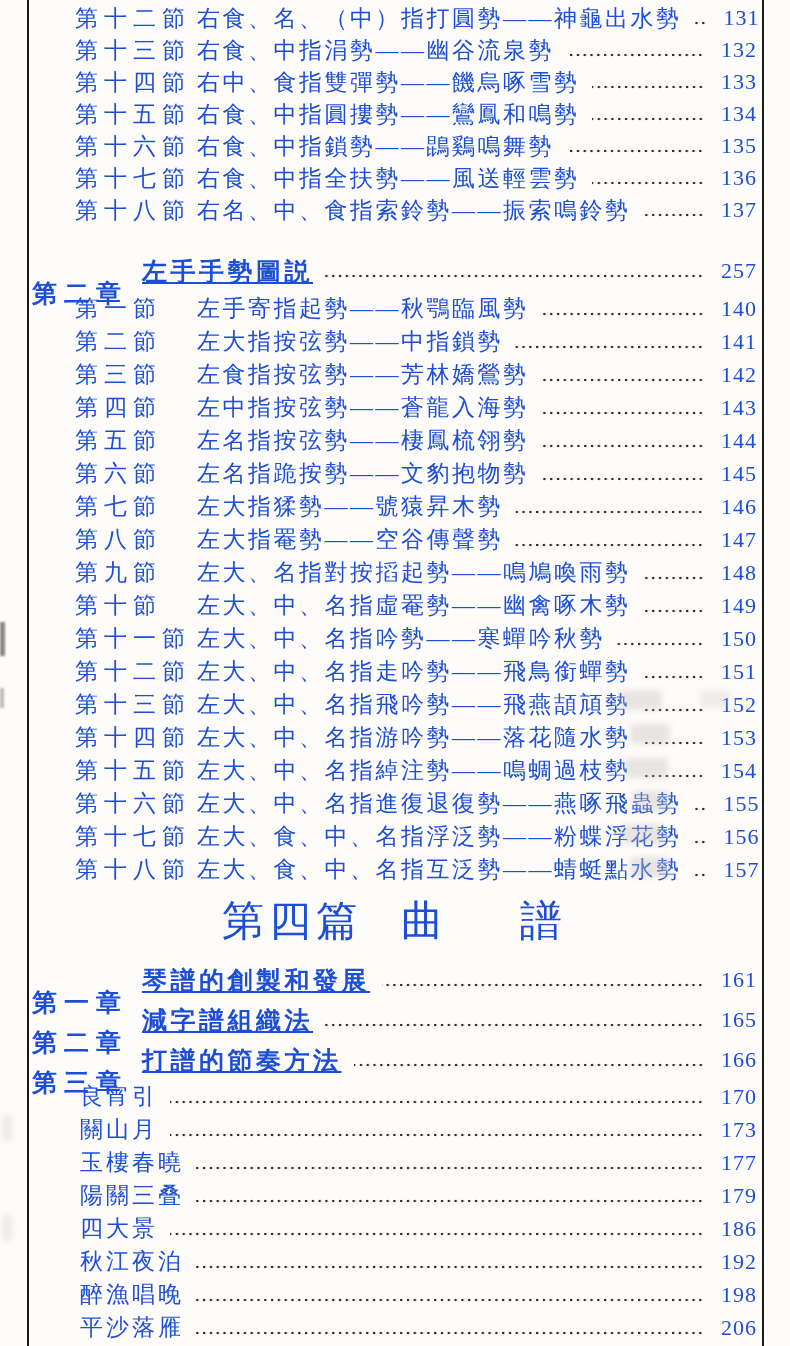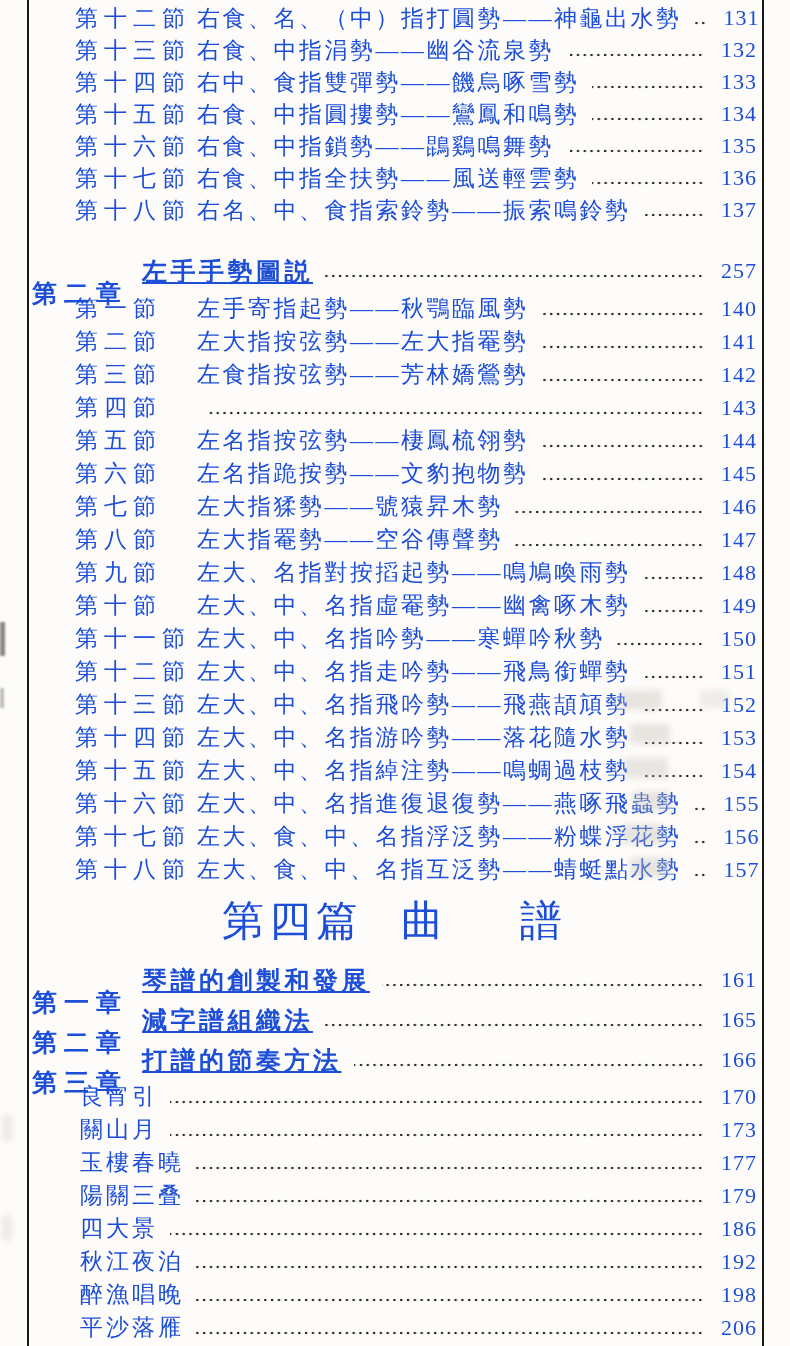--- a/index.html
+++ b/index.html
@@ -117,34 +117,35 @@
 
       <div class="row section-row">
         <span class="sec-label">第一節</span>
         <span class="sec-title">左手寄指起勢——秋鶚臨風勢</span>
         <span class="dots"></span>
         <span class="pagenum">140</span>
       </div>
 
       <div class="row section-row">
         <span class="sec-label">第二節</span>
-        <span class="sec-title">左大指按弦勢——左大指罨勢</span>
+        <span class="sec-title">左大指按弦勢——中指鎖勢</span>
         <span class="dots"></span>
         <span class="pagenum">141</span>
       </div>
 
       <div class="row section-row">
         <span class="sec-label">第三節</span>
         <span class="sec-title">左食指按弦勢——芳林嬌鶯勢</span>
         <span class="dots"></span>
         <span class="pagenum">142</span>
       </div>
 
       <div class="row section-row">
         <span class="sec-label">第四節</span>
+        <span class="sec-title">左中指按弦勢——蒼龍入海勢</span>
         <span class="dots"></span>
         <span class="pagenum">143</span>
       </div>
 
       <div class="row section-row">
         <span class="sec-label">第五節</span>
         <span class="sec-title">左名指按弦勢——棲鳳梳翎勢</span>
         <span class="dots"></span>
         <span class="pagenum">144</span>
       </div>

